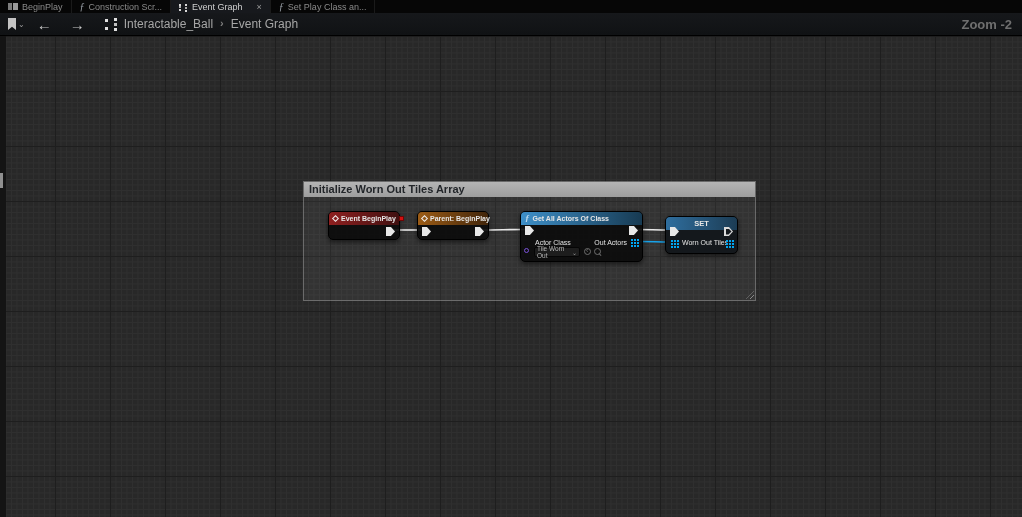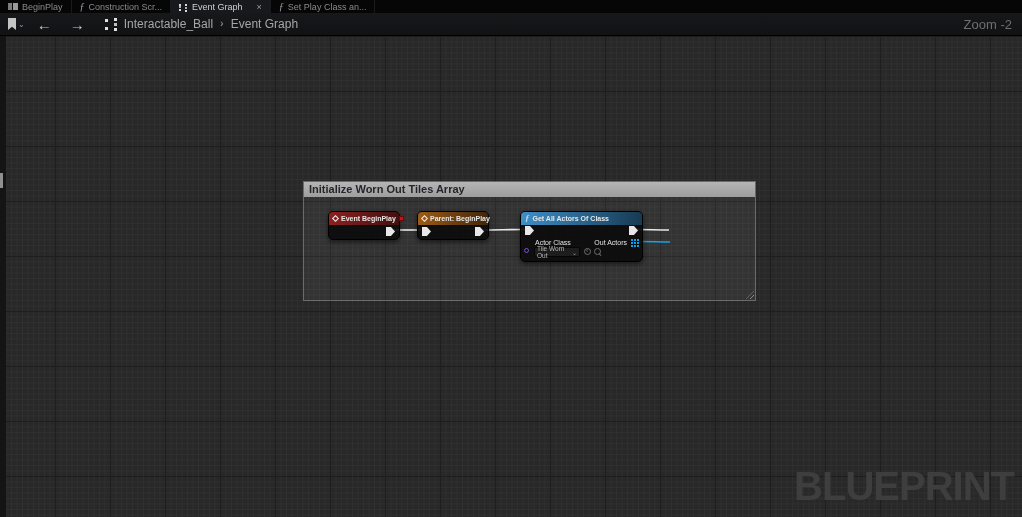--- a/index.html
+++ b/index.html
@@ -32,21 +32,21 @@
     clip-path:polygon(0 0,100% 0,100% 100%,50% 72%,0 100%); }
   .chev { color:#9a9a9a; font-size:8px; }
   .nav-arrow { color:#c8c8c8; font-size:15px; font-weight:bold; line-height:1;
     padding:0 6px; }
   .tb-graph-icon { display:inline-block; width:3px; height:3px; background:#e0e0e0; position:relative;
     box-shadow:0 8px #e0e0e0, 9px -1px #e0e0e0, 9px 4px #c0c0c0, 9px 9px #e0e0e0;
     margin:0 10px 8px 8px; }
   .breadcrumb { display:flex; gap:7px; font-size:12px; color:#a6a6a6; }
   .crumb-sep { color:#7e7e7e; font-size:11px; font-weight:bold; }
   .zoom-label { position:absolute; right:10px; top:4px; color:#6f6f6f;
-    font-size:13px; font-weight:normal; }
+    font-size:13px; font-weight:bold; }
 
   
   .graph { position:relative; width:1022px; height:481px; background-color:#282828;
     background-image:
       linear-gradient(#1e1e1e 1px, transparent 1px),
       linear-gradient(90deg, #1e1e1e 1px, transparent 1px),
       linear-gradient(#2f2f2f 1px, transparent 1px),
       linear-gradient(90deg, #2f2f2f 1px, transparent 1px);
     background-size:55px 55px, 55px 55px, 5.5px 5.5px, 5.5px 5.5px;
     overflow:hidden; }
@@ -196,15 +196,24 @@
       <span>Tile Worn Out</span>
       <span class="dd-chev">⌄</span>
     </div>
     <span class="mini-btn use" style="left:63px; top:36px;"></span>
     <span class="mini-btn mag" style="left:73px; top:36px;"></span>
 
     <span class="pin-label" style="right:15px; top:27px;">Out Actors</span>
     <span class="pin-grid" style="right:9px; top:27px;"></span>
   </div>
 
-
-  <div class="watermark">BLUEPRINT</div>
+  <div class="node" style="left:665px; top:180px; width:73px; height:38px; background:#14181c;">
+    <div class="node-header hdr-set">
+      <span>SET</span>
+    </div>
+    <span class="pin-exec" style="left:4px; top:10px;"></span>
+    <span class="pin-exec hollow" style="right:4px; top:10px;"></span>
+    <span class="pin-grid" style="left:5px; top:23px;"></span>
+    <span class="pin-label" style="left:16px; top:22px;">Worn Out Tiles</span>
+    <span class="pin-grid" style="right:9px; top:23px;"></span>
+  </div>
+
 </div>
 
 </body></html>

